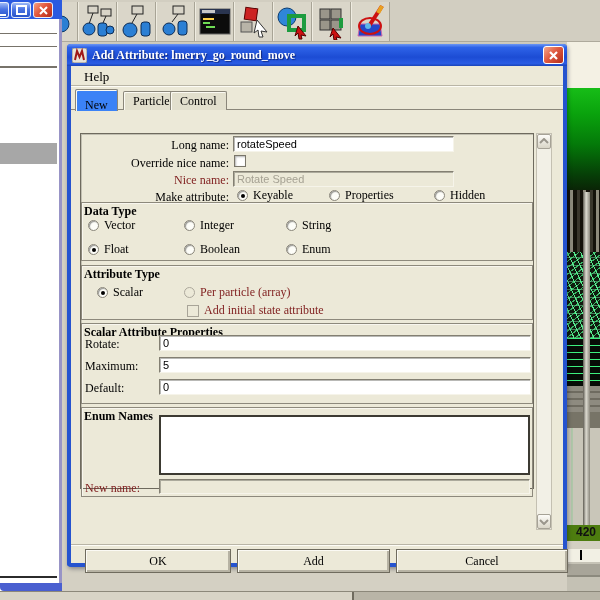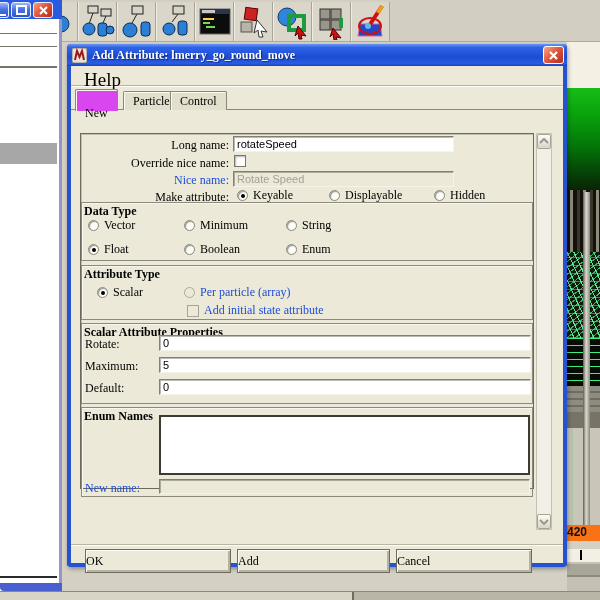--- a/index.html
+++ b/index.html
@@ -44,57 +44,57 @@
         repeating-linear-gradient(-38deg, rgba(70,235,130,.75) 0 1px, transparent 1px 5px),
         repeating-linear-gradient(0deg, rgba(130,255,180,.45) 0 1px, transparent 1px 8px),
         #101a0e; }
   .v-hlines { top:296px; height:48px; background:repeating-linear-gradient(180deg,#3df07e 0 1px,#070c07 1px 7px); }
   .v-gray1 { top:344px; height:26px; background:repeating-linear-gradient(180deg,#8e8b80 0 5px,#6e6b60 5px 7px); }
   .v-gray2 { top:370px; height:16px; background:#777467; }
   .v-light { top:386px; height:103px; background:#c9c6b9; }
   .v-light .gline { position:absolute; left:4px; top:0; width:2px; height:103px; background:#9ec89e; opacity:.6; }
   .v-post { left:16px; top:150px; width:7px; height:339px; background:linear-gradient(90deg,#5e5b52 0%,#dddbd1 45%,#8a877c 100%); }
   .v-timesep { top:489px; height:2px; background:#fdfcf6; }
-  .v-time { top:483px; height:16px; background:#f97316; color:#111; font:bold 12px "Liberation Sans",sans-serif; }
+  .v-time { top:483px; height:16px; background:#4d7c0f; color:#111; font:bold 12px "Liberation Sans",sans-serif; padding-left:9px; }
   .v-tickzone { top:507px; height:13px; background:#f2f0e4; }
   .v-tick { position:absolute; left:13px; top:1px; width:2px; height:10px; background:#000; }
   .v-range1 { top:520px; height:15px; background:#a8a599; box-shadow:inset 0 2px 0 #c6c3b6, inset 0 -2px 0 #8c8a7e; }
   .v-range2 { top:535px; height:14px; background:#c4c1b4; }
 
   
   .dialog { left:67px; top:44px; width:500px; height:523px;
             border:4px solid #2553cf; border-top:none; border-radius:4px 4px 4px 4px;
             background:#ece9d8; box-shadow:1px 2px 4px rgba(0,0,30,.35); }
   .dtitle { position:absolute; left:-4px; top:0; width:500px; height:22px; border-radius:4px 4px 0 0;
             background:linear-gradient(180deg,#6b96f4 0%,#2e63e8 16%,#1c4cd4 60%,#2a5ce4 88%,#1a44b8 100%);
             display:flex; align-items:center; padding:0 3px 0 5px; }
   .dtitle .txt { color:#fff; font:bold 12px "Liberation Serif",serif; text-shadow:1px 1px 1px #10287a; flex:1; margin-left:5px; white-space:nowrap; overflow:hidden; }
   .dicon { width:15px; height:15px; flex:0 0 auto; }
   .xclose { width:21px; height:18px; border:1px solid #fff; border-radius:3px; flex:0 0 auto;
             background:linear-gradient(135deg,#f4a88c 0%,#e05a40 45%,#b22c1a 100%);
             display:flex; align-items:center; justify-content:center; }
   .dbody { position:absolute; left:0; top:22px; width:492px; height:497px; background:#ece9d8; }
   .menubar { position:absolute; left:0; top:0; width:492px; height:20px;
              border-bottom:1px solid #b9b5a6; box-shadow:0 1px 0 #fdfcf6; }
-  .menuitem { position:absolute; left:7px; top:2px; padding:1px 6px; font-size:19px; }
+  .menuitem { position:absolute; left:7px; top:2px; padding:1px 6px; font-size:13px; }
   .tabrow { position:absolute; left:0; top:23px; width:492px; height:21px; border-bottom:1px solid #8a867a; }
   .tab { position:absolute; top:2px; height:19px; border:1px solid #8a867a; border-bottom:none;
          border-radius:2px 2px 0 0; background:#e2dfcd; font-size:12px; text-align:center; padding:2px 9px 0 9px;
          box-shadow:inset 1px 1px 0 #fbfaf2; }
-  .tab.active { top:0; height:22px; background:#d946ef; padding-top:16px; z-index:2; }
+  .tab.active { top:0; height:22px; background:#3b82f6; padding-top:8px; z-index:2; }
   .t-new { left:4px; }
   .t-particle { left:52px; }
   .t-control { left:99px; }
 
   .panel { position:absolute; left:9px; top:67px; width:454px; height:356px;
            border:1px solid #6e6a5e; background:#ece9d8; box-shadow:inset 1px 1px 0 rgba(0,0,0,.18); }
   .pin { position:absolute; left:0; top:0; width:452px; height:395px; }
 
   .flabel { position:absolute; left:2px; width:146px; text-align:right; font-size:12px; white-space:nowrap; }
-  .flabel.dis, .dis-txt { color:#1d4ed8; }
+  .flabel.dis, .dis-txt { color:#7f1d1d; }
   .sinput { position:absolute; background:#fff; border:1px solid #837f72; border-bottom-color:#f6f4ea; border-right-color:#f6f4ea;
             box-shadow:inset 1px 1px 0 rgba(55,55,45,.35);
             font:11px "Liberation Sans",sans-serif; color:#000; padding:1px 3px; outline:none; }
   .sinput.dis { background:#ece9d8; color:#a5a193; }
   .xchk { position:absolute; width:12px; height:12px; background:#fff; border:1px solid #7a766a;
           box-shadow:inset 1px 1px 2px rgba(0,0,0,.3); }
   .xchk.dis { background:transparent; border-color:#a8a498; box-shadow:none; }
   .opt { position:absolute; display:flex; align-items:center; gap:5px; font-size:12px; white-space:nowrap; }
   .xrad { width:11px; height:11px; border-radius:50%; background:#fdfdf8; border:1px solid #8a867a;
           box-shadow:inset 1px 1px 1px rgba(0,0,0,.4); position:relative; flex:0 0 auto; }
@@ -105,21 +105,21 @@
   .grp-title { font:bold 12px "Liberation Serif",serif; padding:1px 0 0 2px; }
 
   .listbox { position:absolute; background:#fff; border:2px solid #3c3a32; }
 
   .scroll { position:absolute; left:465px; top:67px; width:16px; height:397px; background:#f2f0e6; border:1px solid #c4c0b2; }
   .sarrow { position:absolute; left:0; width:14px; height:15px; background:linear-gradient(180deg,#fdfcf8,#d9d5c7);
             border:1px solid #a6a296; border-radius:2px; display:flex; align-items:center; justify-content:center; }
 
   .dbtn { position:absolute; height:24px; background:#ece9d8; border:1px solid #6f6b5e;
           box-shadow:inset 1px 1px 0 #fbfaf4, inset -2px -2px 0 #b7b3a4;
-          font-size:12px; text-align:left; line-height:22px; }
+          font-size:12px; text-align:center; line-height:22px; }
   .btnrow-sep { position:absolute; left:0; top:478px; width:492px; height:1px; background:#b9b5a6; box-shadow:0 1px 0 #fdfcf6; }
 </style>
 </head>
 <body>
 
 <div class="abs toolbar">
   <div class="abs iconrow">
     <div class="icbtn partial">
       <svg width="30" height="30">
           <circle cx="4" cy="17" r="8" fill="#2b7fd4" stroke="#123a66"></circle>
@@ -291,37 +291,37 @@
         <div class="flabel dis" style="top:39px">Nice name:</div>
         <input class="sinput dis" style="left: 152px; top: 37px; width: 221px; height: 16px;" disabled="" value="Rotate Speed">
 
         <div class="flabel" style="top:56px">Make attribute:</div>
         <div class="opt" style="left:156px; top:54px">
           <span class="xrad sel"></span>
           <span>Keyable</span>
         </div>
         <div class="opt" style="left:248px; top:54px">
           <span class="xrad"></span>
-          <span>Displayable</span>
+          <span>Properties</span>
         </div>
         <div class="opt" style="left:353px; top:54px">
           <span class="xrad"></span>
           <span>Hidden</span>
         </div>
 
         <div class="grp" style="top:68px; height:59px">
           <div class="grp-title">Data Type</div>
         </div>
         <div class="opt" style="left:7px; top:84px">
           <span class="xrad"></span>
             <span>Vector</span>
         </div>
         <div class="opt" style="left:103px; top:84px">
           <span class="xrad"></span>
-            <span>Minimum</span>
+            <span>Integer</span>
         </div>
         <div class="opt" style="left:205px; top:84px">
           <span class="xrad"></span>
             <span>String</span>
         </div>
         <div class="opt" style="left:7px; top:108px">
           <span class="xrad sel"></span>
             <span>Float</span>
         </div>
         <div class="opt" style="left:103px; top:108px">
@@ -379,16 +379,16 @@
         <svg width="10" height="7">
             <path d="M1 2 L5 6 L9 2" fill="none" stroke="#9a968c" stroke-width="2"></path>
           </svg>
       </div>
     </div>
 
     <div class="btnrow-sep"></div>
 
     <div class="dbtn" style="left:14px; top:483px; width:146px">OK</div>
     <div class="dbtn" style="left:166px; top:483px; width:153px">Add</div>
-    <div class="dbtn" style="left:325px; top:483px; width:136px">Cancel</div>
+    <div class="dbtn" style="left:325px; top:483px; width:172px">Cancel</div>
 
   </div>
 </div>
 
 </body></html>

